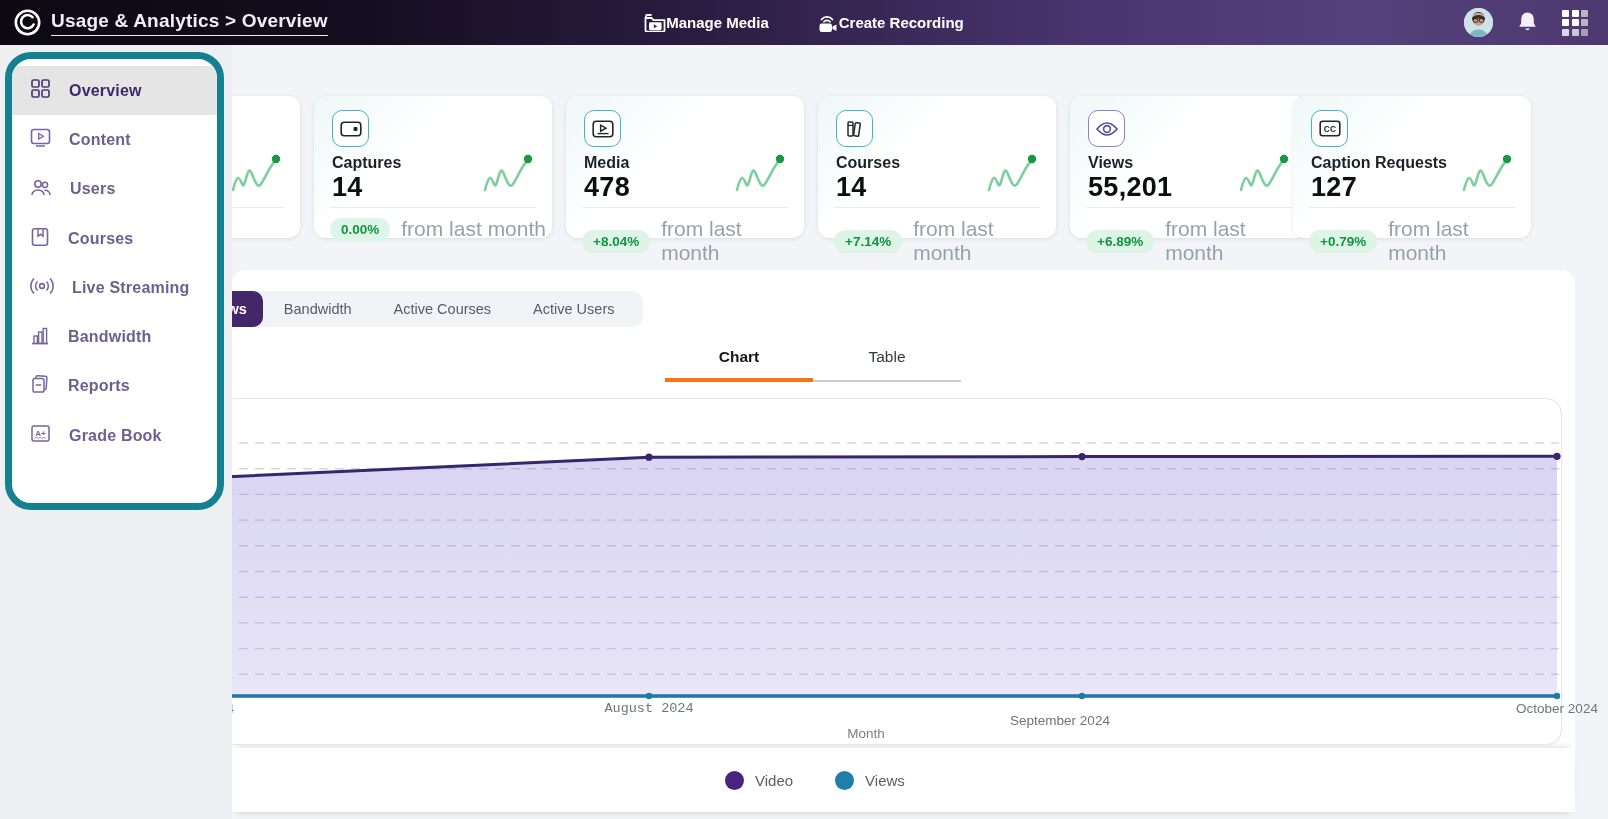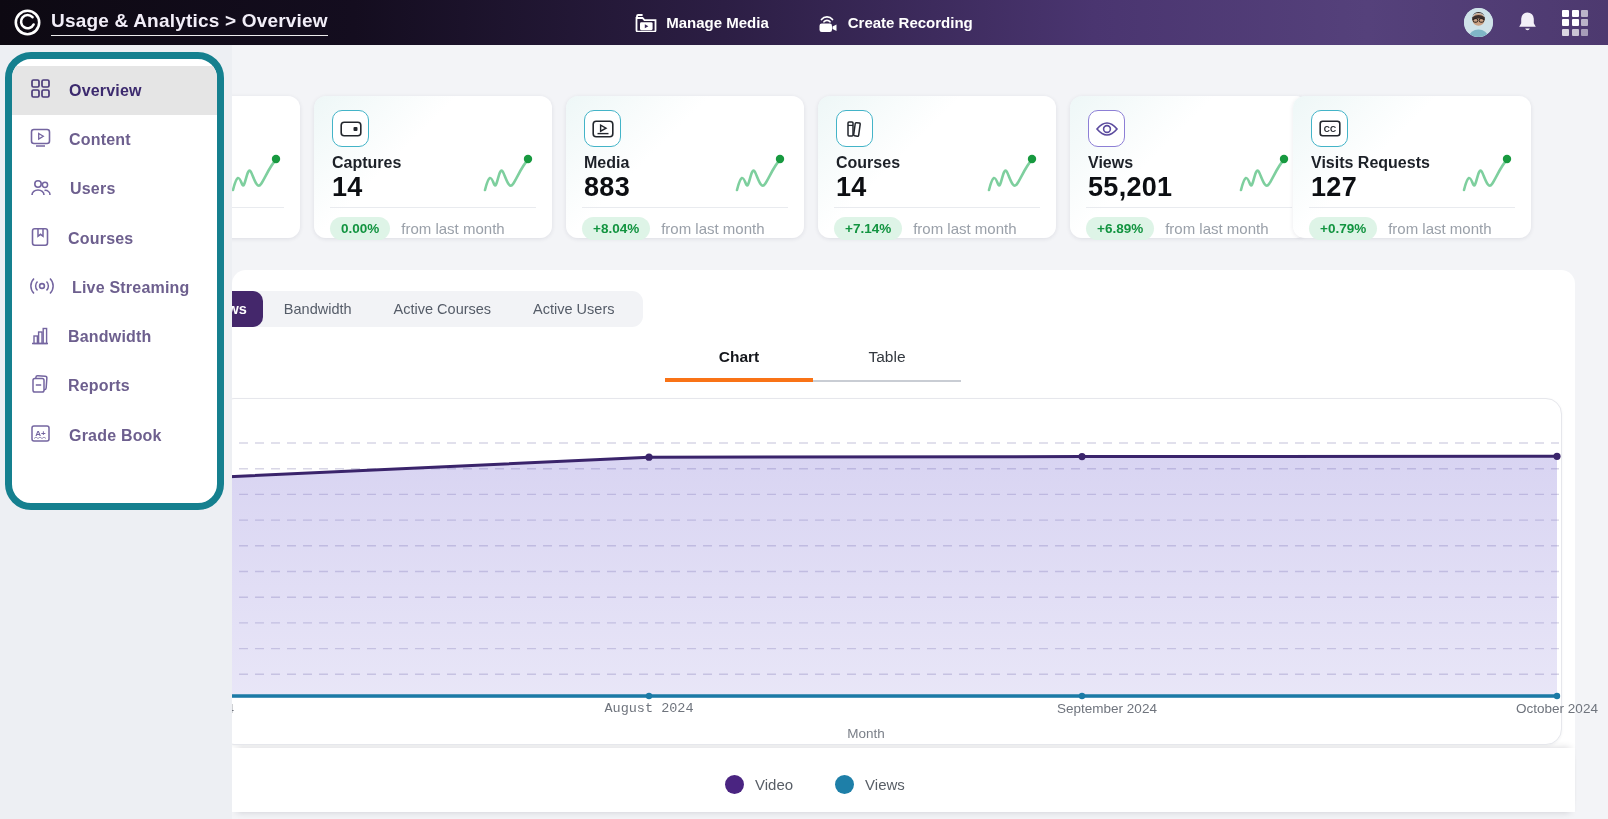--- a/index.html
+++ b/index.html
@@ -7,21 +7,21 @@
   body { font-family:"Liberation Sans", sans-serif; background:#f3f4f7; position:relative; }
 
   
   .topbar { position:absolute; left:0; top:0; width:1608px; height:45px; z-index:30;
     background:linear-gradient(90deg,#0d0912 0%,#140d1f 22%,#2c1e44 45%,#4a3570 68%,#55417b 85%,#4d396f 100%);
     display:flex; align-items:center; color:#fff; }
   .brand { display:flex; align-items:center; gap:10px; margin-left:14px; }
   .brand-title { font-size:19px; font-weight:700; letter-spacing:.2px;
     border-bottom:1.6px solid rgba(255,255,255,.92); padding-bottom:3px; color:#f2eef8; }
   .topbar-center { position:absolute; left:0; right:0; display:flex; justify-content:center; gap:46px; }
-  .topbtn { display:flex; align-items:center; gap:9px; font-size:15px; font-weight:700; color:#fff; cursor:pointer; }
+  .topbtn { display:flex; align-items:center; font-size:15px; font-weight:700; color:#fff; cursor:pointer; }
   .topbar-right { position:absolute; right:20px; display:flex; align-items:center; gap:24px; }
   .avatar { width:29px; height:29px; border-radius:50%; overflow:hidden; background:#bfd9e2; }
   .grid9 { display:grid; grid-template-columns:repeat(3,7px); grid-template-rows:repeat(3,7px); gap:2.5px; }
   .grid9 span { background:#fff; border-radius:1px; }
   .grid9 span:nth-child(3),.grid9 span:nth-child(6){ opacity:.62; }
   .grid9 span:nth-child(7){ opacity:.8; } .grid9 span:nth-child(8){ opacity:.7; } .grid9 span:nth-child(9){ opacity:.5; }
 
   
   .leftcol { position:absolute; left:0; top:45px; width:232px; height:774px; background:#edeff3; z-index:20; }
   .menu-box { position:absolute; left:5px; top:7px; width:219px; height:458px;
@@ -41,21 +41,21 @@
     border-radius:12px; box-shadow:0 1px 4px rgba(25,32,56,.10); }
   .card .iconbox { position:absolute; left:18px; top:14px; width:37px; height:37px; border-radius:10px;
     border:1.6px solid #43b4c8; background:#fff; display:flex; align-items:center; justify-content:center; }
   .card .iconbox.purple { border-color:#8d7fd6; }
   .card .clabel { position:absolute; left:18px; top:58px; font-size:16px; font-weight:700; color:#1d2128; }
   .card .cvalue { position:absolute; left:18px; top:76px; font-size:27px; font-weight:700; color:#0c0e12; letter-spacing:.3px; }
   .card .spark { position:absolute; right:16px; top:56px; }
   .card .divider { position:absolute; left:16px; right:16px; top:111px; height:1px; background:#e9ebef; }
   .card .badgerow { position:absolute; left:16px; top:121px; display:flex; align-items:center; gap:11px; }
   .badge { background:#def4e7; color:#129440; font-size:13.5px; font-weight:700; padding:4px 11px; border-radius:13px; }
-  .suffix { font-size:15px; color:#9aa0a9; }
+  .suffix { font-size:21px; color:#9aa0a9; }
 
   
   .section { position:absolute; left:232px; top:225px; width:1343px; height:542px; background:#fff;
     border-radius:14px 14px 0 0; }
 
   
   .tabstrip { position:absolute; left:190px; top:246px; height:36px; display:flex; align-items:center;
     background:#f2f3f6; border-radius:11px; padding-right:8px; z-index:2; }
   .tab { font-size:14.5px; color:#555c68; padding:0 21px; height:36px; display:flex; align-items:center; cursor:pointer; white-space:nowrap; }
   .tab.selected { background:#44276b; color:#fff; font-weight:700; border-radius:10px; padding:0 16px; }
@@ -64,27 +64,27 @@
   .toggle { position:absolute; left:665px; top:303px; display:flex; z-index:2; }
   .toggle .t { width:148px; text-align:center; font-size:15.5px; padding-bottom:12px; cursor:pointer; }
   .toggle .t.on { color:#14161b; font-weight:700; border-bottom:4px solid #f97316; }
   .toggle .t.off { color:#33383f; border-bottom:2px solid #c9cdd4; padding-bottom:14px; }
 
   
   .chartpanel { position:absolute; left:218px; top:353px; width:1344px; height:347px; background:#fff;
     border:1px solid #e6e7ec; border-radius:16px; box-shadow:0 1px 3px rgba(25,32,56,.05); z-index:1; }
   .chartpanel svg.plot { position:absolute; left:0; top:0; }
   .xlab { position:absolute; top:302px; width:120px; text-align:center; font-size:13.5px; color:#6f747d; white-space:nowrap; }
-  .xlab.jul { left:-74px; } .xlab.aug { left:370px;font-family:Liberation Mono, monospace; } .xlab.sep { left:828px; } .xlab.oct { left:1278px; }
+  .xlab.jul { left:-74px; } .xlab.aug { left:370px;font-family:Liberation Mono, monospace; } .xlab.sep { left:781px;margin-top:12px; } .xlab.oct { left:1278px; }
   .monthlab { position:absolute; top:327px; left:587px; width:120px; text-align:center; font-size:13.5px; color:#7a7f88; }
 
   
   .legendbar { position:absolute; left:232px; top:703px; width:1343px; height:64px; background:#fff;
     box-shadow:0 -5px 7px -5px rgba(20,24,40,.18), 0 5px 7px -5px rgba(20,24,40,.18); }
-  .legend { position:absolute; left:493px; top:0; height:72px; display:flex; align-items:center; gap:42px; }
+  .legend { position:absolute; left:493px; top:0; height:64px; display:flex; align-items:center; gap:42px; }
   .litem { display:flex; align-items:center; gap:11px; cursor:pointer; }
   .ldot { width:19px; height:19px; border-radius:50%; }
   .ltext { font-size:15px; color:#585e66; }
 </style>
 </head>
 <body>
 
 <header class="topbar">
   <div class="brand">
     <span style="display:flex;">
@@ -189,21 +189,21 @@
 
     <div class="card" style="left:566px;">
       <div class="iconbox">
         <svg width="22" height="18" viewBox="0 0 22 18">
           <rect x="1.2" y="1.2" width="19.6" height="15.6" rx="3" fill="none" stroke="#22262c" stroke-width="1.6"></rect>
           <path d="M8.6 5.2 l5.4 3 -5.4 3 z" fill="none" stroke="#22262c" stroke-width="1.4"></path>
           <line x1="5.5" y1="13.6" x2="16.5" y2="13.6" stroke="#22262c" stroke-width="1.4"></line>
         </svg>
       </div>
       <div class="clabel">Media</div>
-      <div class="cvalue">883</div>
+      <div class="cvalue">478</div>
       <span class="spark">
         <svg width="54" height="46" viewBox="0 0 54 46">
             <path d="M3 38 C7 22 9 24 12 32 C15 40 17 12 21 20 C24 26 27 38 31 32 C35 26 40 14 45 9" fill="none" stroke="#7ecf9e" stroke-width="2.6" stroke-linecap="round"></path>
             <circle cx="46" cy="7" r="4.2" fill="#17993f"></circle>
           </svg>
       </span>
       <div class="divider"></div>
       <div class="badgerow">
         <span class="badge">+8.04%</span>
         <span class="suffix">from last month</span>
@@ -255,21 +255,21 @@
       </div>
     </div>
 
     <div class="card" style="left:1293px;">
       <div class="iconbox">
         <svg width="22" height="17" viewBox="0 0 22 17">
           <rect x="1.2" y="1.2" width="19.6" height="14.6" rx="2.5" fill="none" stroke="#22262c" stroke-width="1.6"></rect>
           <text x="11" y="12" text-anchor="middle" font-size="8.5" font-weight="bold" fill="#22262c" font-family="Liberation Sans, sans-serif">CC</text>
         </svg>
       </div>
-      <div class="clabel">Visits Requests</div>
+      <div class="clabel">Caption Requests</div>
       <div class="cvalue">127</div>
       <span class="spark">
         <svg width="54" height="46" viewBox="0 0 54 46">
             <path d="M3 38 C7 22 9 24 12 32 C15 40 17 12 21 20 C24 26 27 38 31 32 C35 26 40 14 45 9" fill="none" stroke="#7ecf9e" stroke-width="2.6" stroke-linecap="round"></path>
             <circle cx="46" cy="7" r="4.2" fill="#17993f"></circle>
           </svg>
       </span>
       <div class="divider"></div>
       <div class="badgerow">
         <span class="badge">+0.79%</span>

